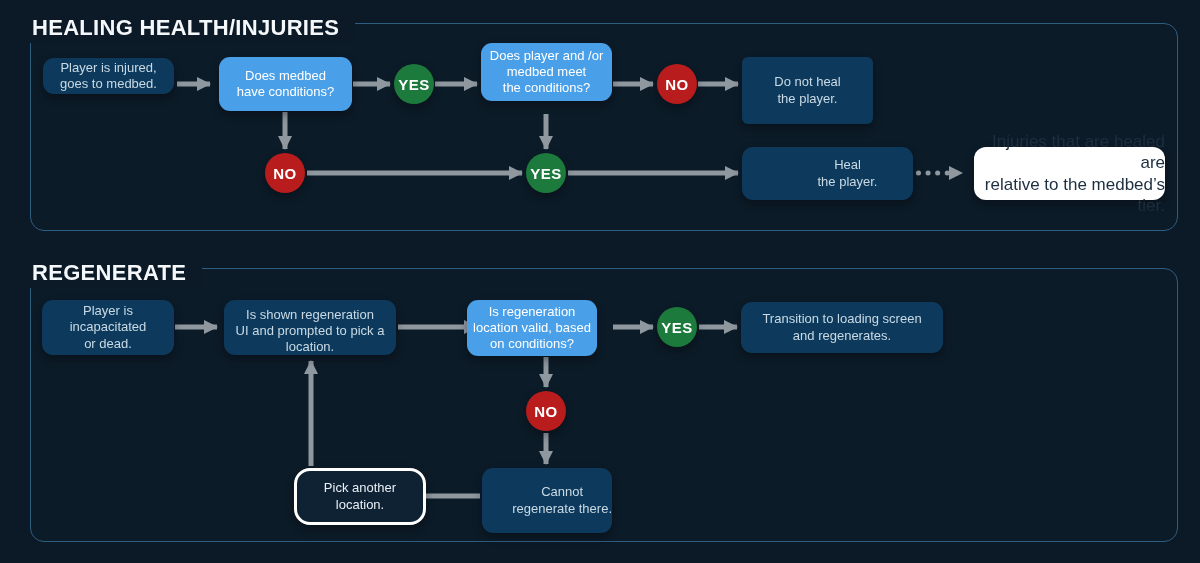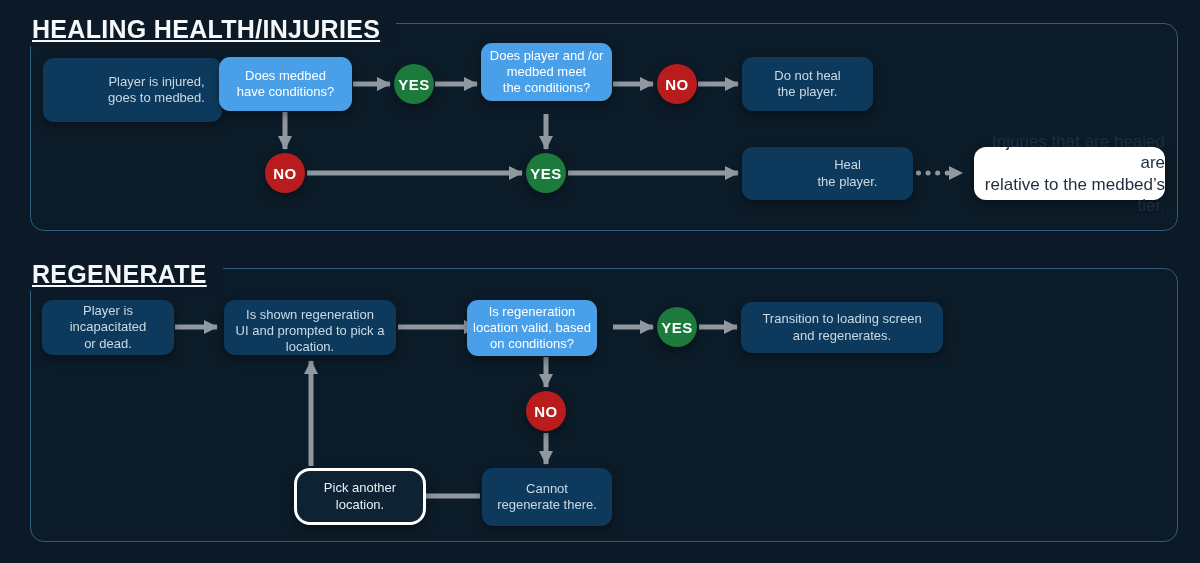--- a/index.html
+++ b/index.html
@@ -7,22 +7,22 @@
     width:1200px;height:563px;position:relative;overflow:hidden;
     background:#0c1a27;
     font-family:"Liberation Sans","DejaVu Sans",sans-serif;
   }
   .panel{
     position:absolute;border:1px solid #2e5d82;border-radius:14px;
     background:rgba(18,35,52,0.18);
   }
   .panel-title{
     position:absolute;z-index:3;background:#0c1a27;
-    color:#f5f8fa;font-weight:bold;font-size:25px;letter-spacing:.3px;
-    padding:2px 16px 2px 2px;white-space:nowrap;text-decoration:underline;
+    color:#f5f8fa;font-weight:bold;font-size:22px;letter-spacing:.3px;
+    padding:2px 16px 2px 2px;white-space:nowrap;
   }
   .node{
     position:absolute;z-index:2;border-radius:11px;
     display:flex;align-items:center;justify-content:center;text-align:center;
     box-shadow:0 4px 9px rgba(0,0,0,0.35);
   }
   .node .txt{white-space:pre-line;font-size:13px;line-height:1.24;}
   .node.dark{background:#0d3a5c;color:#c9dae5;}
   .node.blue{background:#4aa0e8;color:#ffffff;}
   .node.note{background:#ffffff;color:#1d2e3f;border-radius:12px;}
@@ -70,40 +70,40 @@
     <line x1="398" y1="327" x2="477" y2="327" marker-end="url(#ah)"></line>
     <line x1="613" y1="327" x2="653" y2="327" marker-end="url(#ah)"></line>
     <line x1="699" y1="327" x2="737" y2="327" marker-end="url(#ah)"></line>
     <line x1="546" y1="357" x2="546" y2="387" marker-end="url(#ah)"></line>
     <line x1="546" y1="433" x2="546" y2="464" marker-end="url(#ah)"></line>
     <line x1="480" y1="496" x2="385" y2="496" marker-end="url(#ah)"></line>
     <line x1="311" y1="466" x2="311" y2="361" marker-end="url(#ah)"></line>
   </g>
 </svg>
 
-<div class="node dark" style="left:43px;top:58px;width:131px;height:64px;padding-left:48px;">
+<div class="node dark" style="left:43px;top:58px;width:131px;height:36px;">
   <span class="txt">Player is injured,
 goes to medbed.</span>
 </div>
 <div class="node blue" style="left:219px;top:57px;width:133px;height:54px;">
   <span class="txt">Does medbed
 have conditions?</span>
 </div>
 <div class="badge yes" style="left:394px;top:64px;">
   <span>YES</span>
 </div>
 <div class="node blue" style="left:481px;top:43px;width:131px;height:58px;align-items:center;">
   <span class="txt">Does player and /or
 medbed meet
 the conditions?</span>
 </div>
 <div class="badge no" style="left:657px;top:64px;">
   <span>NO</span>
 </div>
-<div class="node dark" style="left:742px;top:57px;width:131px;height:54px;">
+<div class="node dark" style="left:742px;top:57px;width:131px;height:67px;border-radius:6px;">
   <span class="txt">Do not heal
 the player.</span>
 </div>
 <div class="badge no" style="left:265px;top:153px;">
   <span>NO</span>
 </div>
 <div class="badge yes" style="left:526px;top:153px;">
   <span>YES</span>
 </div>
 <div class="node dark" style="left:742px;top:147px;width:131px;height:53px;padding-left:40px;">
@@ -133,20 +133,20 @@
 <div class="badge yes" style="left:657px;top:307px;">
   <span>YES</span>
 </div>
 <div class="node dark" style="left:741px;top:302px;width:202px;height:51px;">
   <span class="txt">Transition to loading screen
 and regenerates.</span>
 </div>
 <div class="badge no" style="left:526px;top:391px;">
   <span>NO</span>
 </div>
-<div class="node dark" style="left:482px;top:468px;width:130px;height:58px;">
+<div class="node dark" style="left:482px;top:468px;width:130px;height:65px;justify-content:flex-end;">
   <span class="txt">Cannot
 regenerate there.</span>
 </div>
 <div class="node outlined" style="left:246px;top:468px;width:126px;height:51px;">
   <span class="txt">Pick another
 location.</span>
 </div>
 
 </body></html>

